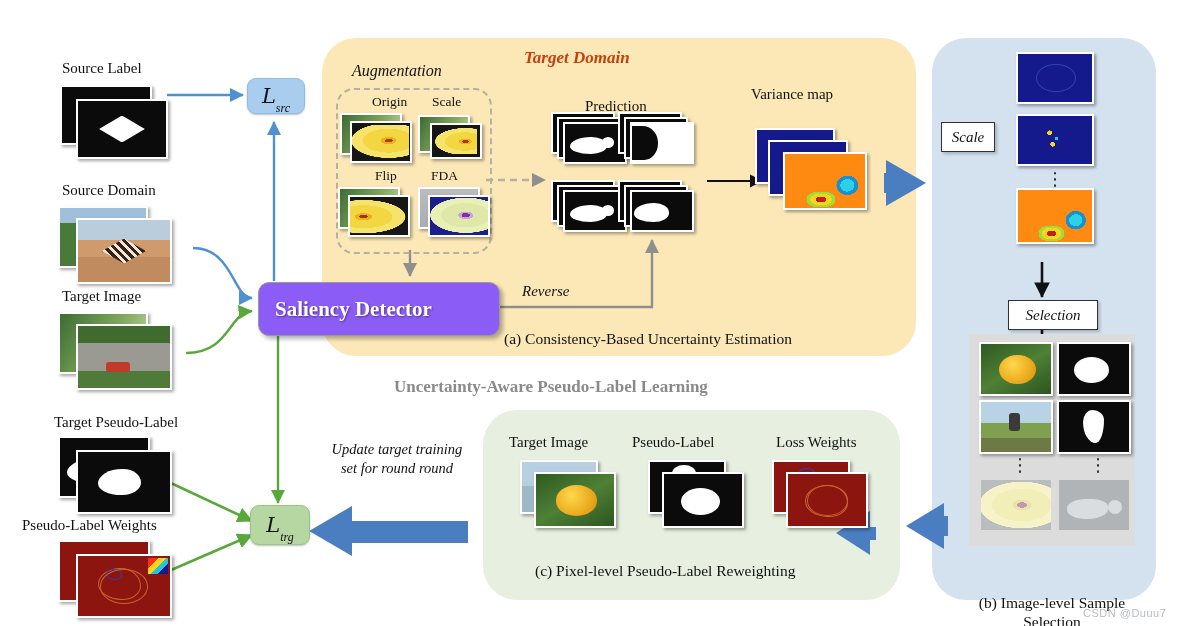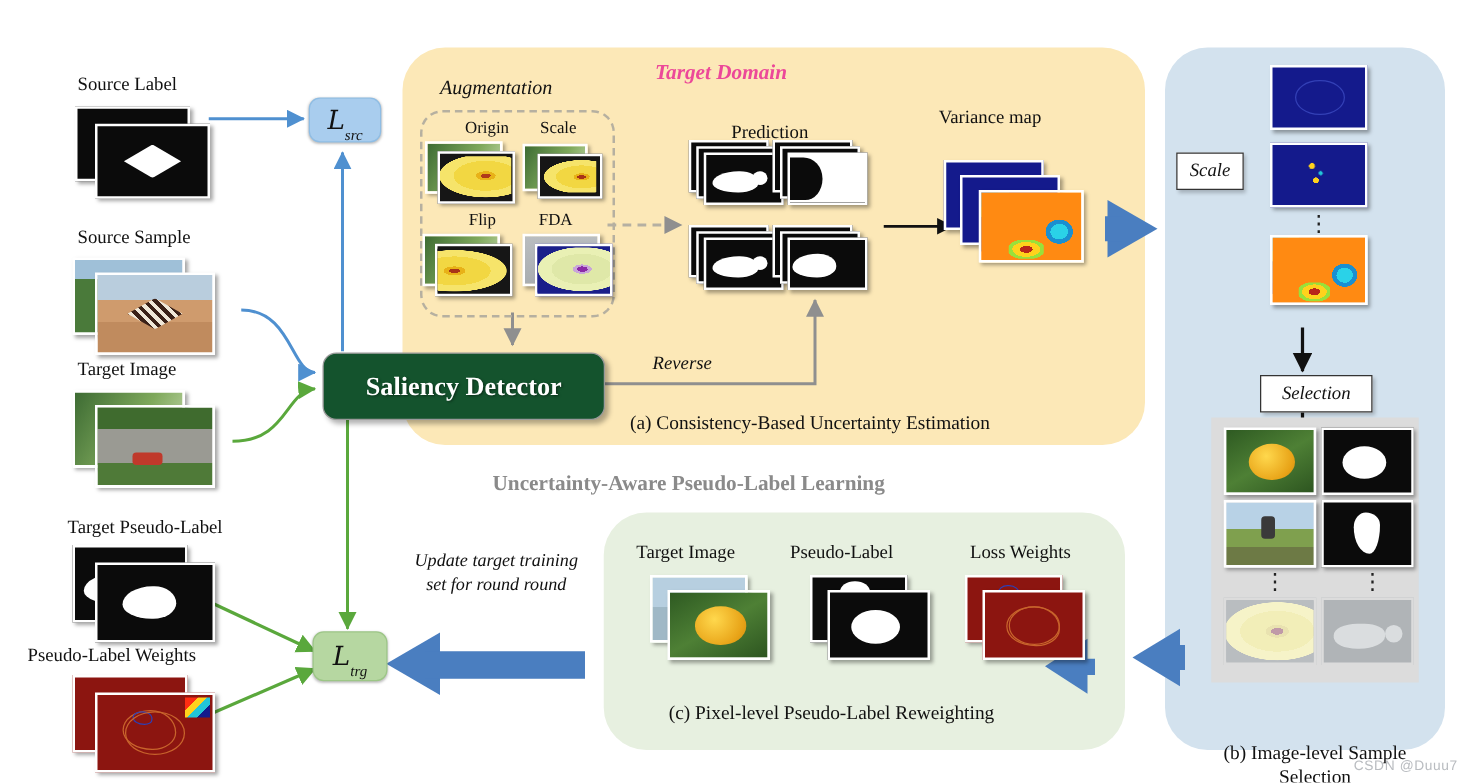--- a/index.html
+++ b/index.html
@@ -21,21 +21,21 @@
   .panel-green{
     left:483px;top:410px;width:417px;height:190px;
     background:#e7f0e0;border-radius:34px;
   }
   
   .lbl{font-size:15px;color:#111;white-space:nowrap;}
   .lbl-sm{font-size:13.5px;color:#111;white-space:nowrap;}
   .ital{font-style:italic;}
   .center{text-align:center;}
   .title-td{
-    font-size:17px;font-weight:bold;font-style:italic;color:#ec4899;
+    font-size:17px;font-weight:bold;font-style:italic;color:#c2410c;
   }
   .banner{
     font-size:17px;font-weight:bold;color:#8a8a8a;white-space:nowrap;
   }
   .caption{font-size:15.5px;color:#111;white-space:nowrap;}
   .watermark{
     font-family:"Liberation Sans",sans-serif;font-size:11px;color:#b9bcc0;
     letter-spacing:.5px;white-space:nowrap;
   }
   
@@ -43,25 +43,26 @@
     border-radius:9px;display:flex;align-items:center;justify-content:center;
     font-size:19px;font-style:italic;color:#111;
     box-shadow:0 1px 2px rgba(0,0,0,.25);
   }
   .loss-src{background:#a9cdee;border:1px solid #8fbde4;}
   .loss-trg{background:#b6d7a1;border:1px solid #9cc686;}
   .loss-box .cal{font-family:"DejaVu Serif",serif;font-size:21px;}
   .loss-box sub{font-size:12px;vertical-align:sub;font-style:italic;margin-top:24px;}
   .detector{
     left:258px;top:282px;width:224px;height:52px;
-    background:#14532d;border:1px solid #9a9a9a;border-radius:11px;
-    display:flex;align-items:center;justify-content:center;
+    background:#8b5cf6;border:1px solid #9a9a9a;border-radius:11px;
+    display:flex;align-items:center;
     color:#ffffff;font-size:21px;font-weight:bold;
     text-shadow:1px 1px 2px rgba(0,0,0,.45);
     box-shadow:3px 3px 4px rgba(0,0,0,.3);
+    padding-left:16px;
   }
   .ink-box{
     background:#ffffff;border:1px solid #333;
     display:flex;align-items:center;justify-content:center;
     font-style:italic;font-size:15px;color:#111;
     box-shadow:2px 2px 3px rgba(0,0,0,.22);
   }
   .dash-box{
     border:2px dashed #b6b0a0;border-radius:18px;
   }
@@ -289,21 +290,21 @@
 </svg>
 
 <div class="abs lbl" style="left:62px;top:60px;">Source Label</div>
 <div class="stack" style="left:60px;top:85px;width:110px;height:80px;">
   <div class="card mask" style="left:0;top:0;width:88px;height:56px;"></div>
   <div class="card mask" style="left:16px;top:14px;width:88px;height:56px;">
     <div class="blob blob-diamond"></div>
   </div>
 </div>
 
-<div class="abs lbl" style="left:62px;top:182px;">Source Sample</div>
+<div class="abs lbl" style="left:62px;top:182px;">Source Domain</div>
 <div class="stack" style="left:58px;top:206px;width:140px;height:90px;">
   <div class="card ph-forest" style="left:0;top:0;width:86px;height:58px;"></div>
   <div class="card ph-city" style="left:18px;top:12px;width:92px;height:62px;"></div>
 </div>
 
 <div class="abs lbl" style="left:62px;top:288px;">Target Image</div>
 <div class="stack" style="left:58px;top:312px;width:140px;height:90px;">
   <div class="card ph-forest2" style="left:0;top:0;width:86px;height:58px;"></div>
   <div class="card ph-race" style="left:18px;top:12px;width:92px;height:62px;"></div>
 </div>

